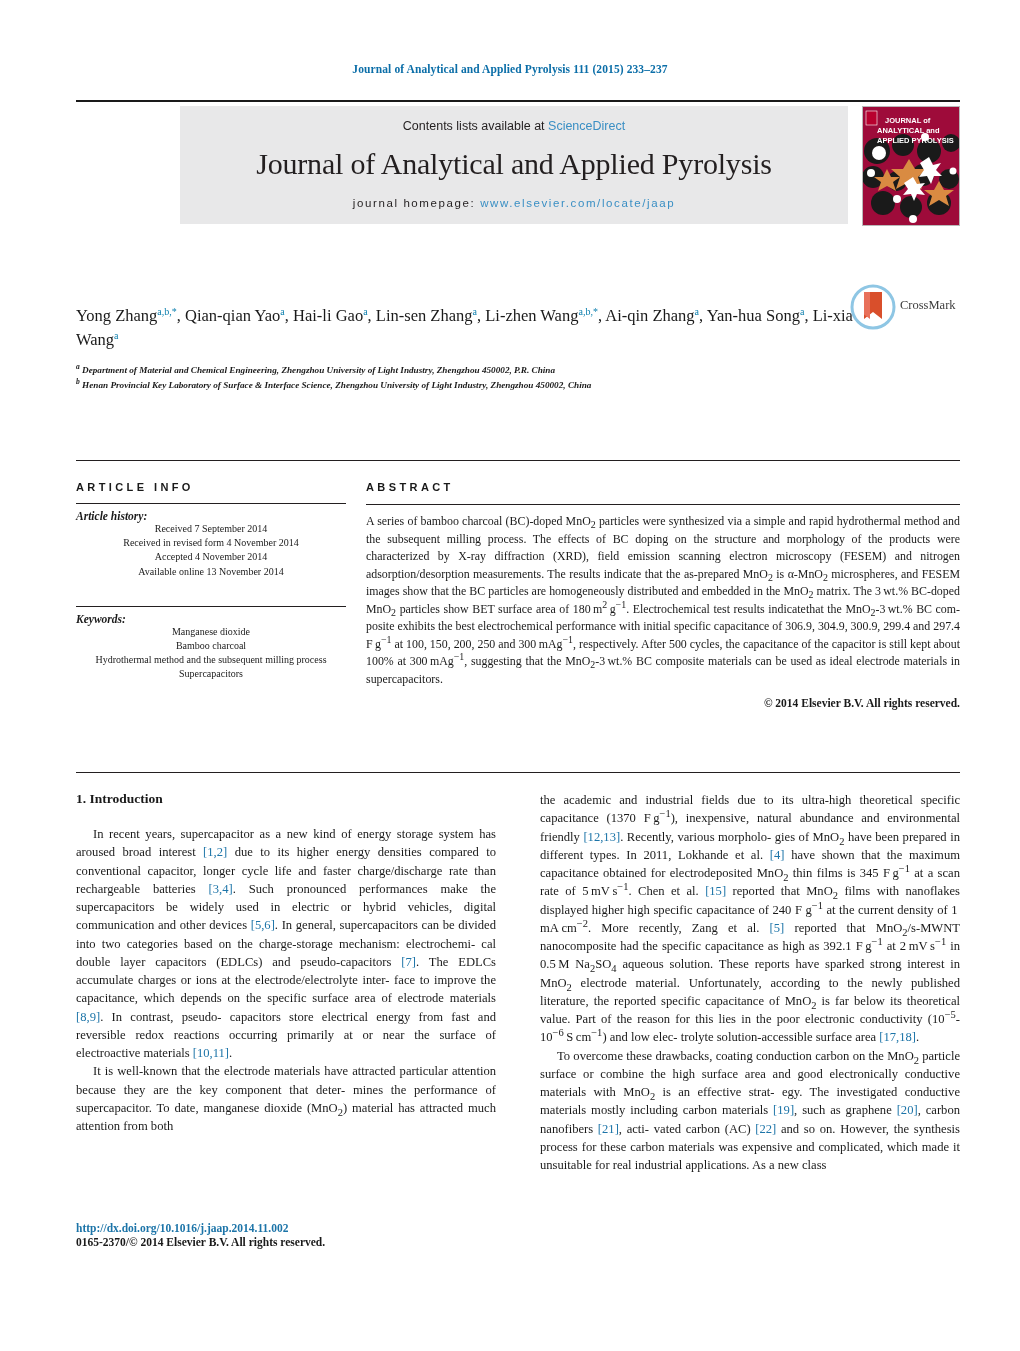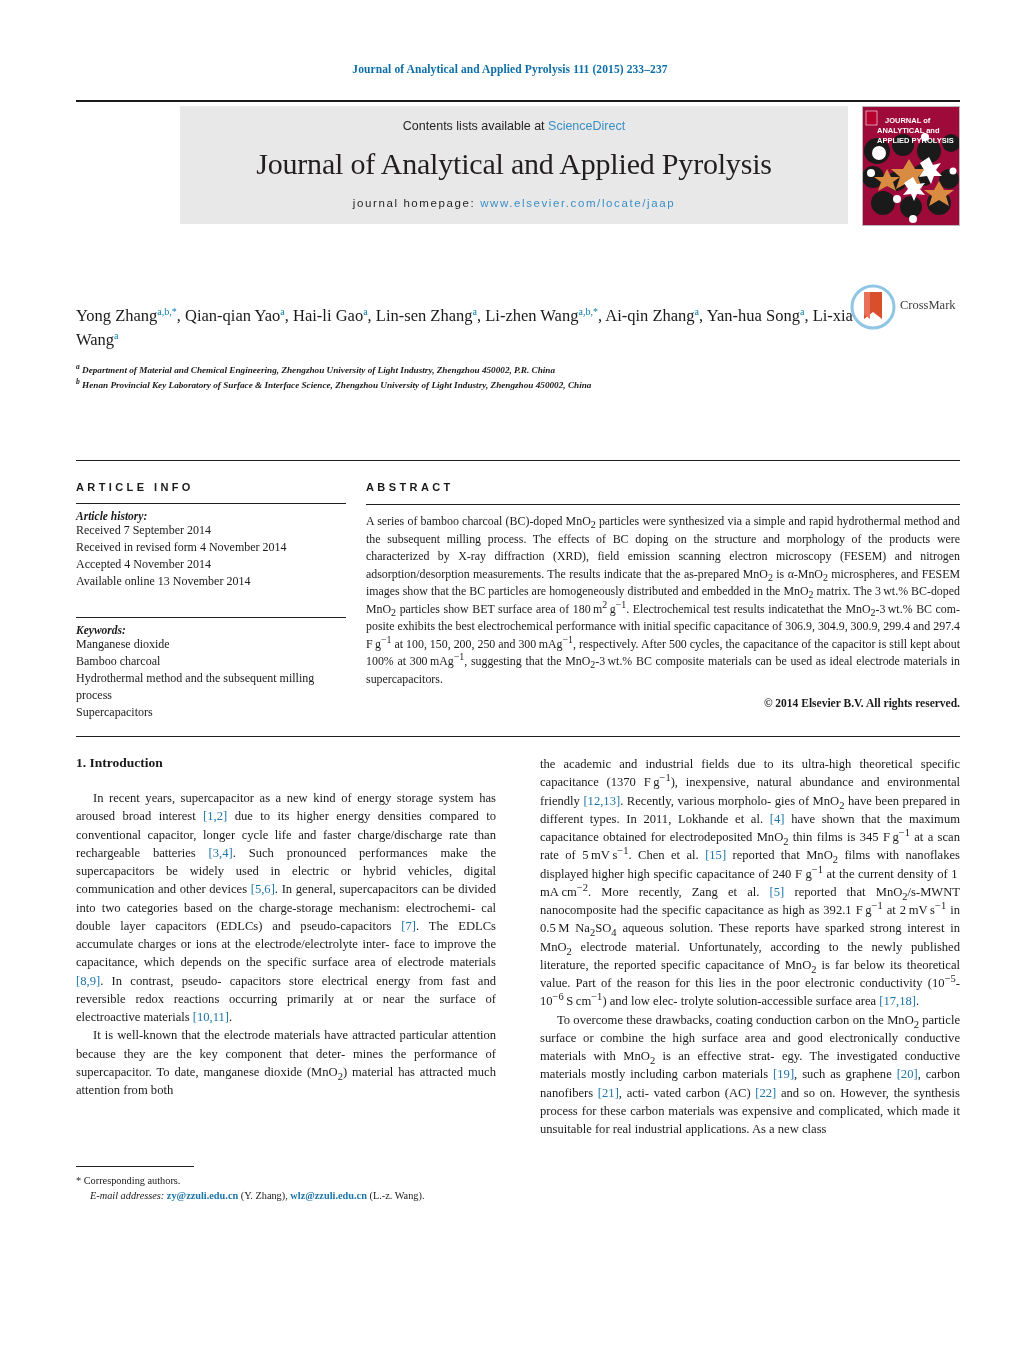--- a/index.html
+++ b/index.html
@@ -199,23 +199,24 @@
   }
   .info-sub {
     font-family: "Liberation Serif", serif;
     font-style: italic;
     font-weight: bold;
     font-size: 11.5px;
     color: #1a1a1a;
   }
   .info-line {
     font-family: "Liberation Serif", serif;
-    font-size: 12px;
+    font-size: 10px;
     line-height: 1.42;
     color: #1a1a1a;
+    text-align: center;
   }
   .info-gap { height: 17px; }
   .abs-text {
     font-family: "Liberation Serif", serif;
     font-size: 11.9px;
     line-height: 1.47;
     text-align: justify;
     color: #1a1a1a;
     hyphens: none;
   }
@@ -224,21 +225,21 @@
     text-align: right;
     font-family: "Liberation Serif", serif;
     font-weight: bold;
     font-size: 11.5px;
     color: #1a1a1a;
   }
 
   
   .body-area {
     position: absolute;
-    top: 736px;
+    top: 772px;
     left: 76px;
     width: 884px;
     border-top: 1px solid #231f20;
     padding-top: 18px;
   }
   .col {
     position: absolute;
     top: 18px;
     width: 420px;
   }
@@ -487,26 +488,19 @@
         electronically conductive materials with MnO<sub>2</sub> is an effective strat-
         egy. The investigated conductive materials mostly including carbon
         materials <span class="ref">[19]</span>, such as graphene <span class="ref">[20]</span>, carbon nanofibers <span class="ref">[21]</span>, acti-
         vated carbon (AC) <span class="ref">[22]</span> and so on. However, the synthesis process
         for these carbon materials was expensive and complicated, which
         made it unsuitable for real industrial applications. As a new class
       </p>
     </div>
   </div>
 
-  <div class="footnote">
-    <div class="fn-rule"></div>
-    <div class="fn-line">*  Corresponding authors.</div>
-    <div class="fn-line" style="padding-left:14px">
-      <span class="fn-ital">E-mail addresses:</span>
-      <span class="email">zy@zzuli.edu.cn</span>
-      <span>(Y. Zhang),</span>
-      <span class="email">wlz@zzuli.edu.cn</span>
-      <span>(L.-z. Wang).</span>
-    </div>
+
+  <div class="doi-block">
+    <a class="doi-link" href="#">http://dx.doi.org/10.1016/j.jaap.2014.11.002</a>
+    <div class="issn-line">0165-2370/© 2014 Elsevier B.V. All rights reserved.</div>
   </div>
 
-
 </div>
 
 </body></html>

